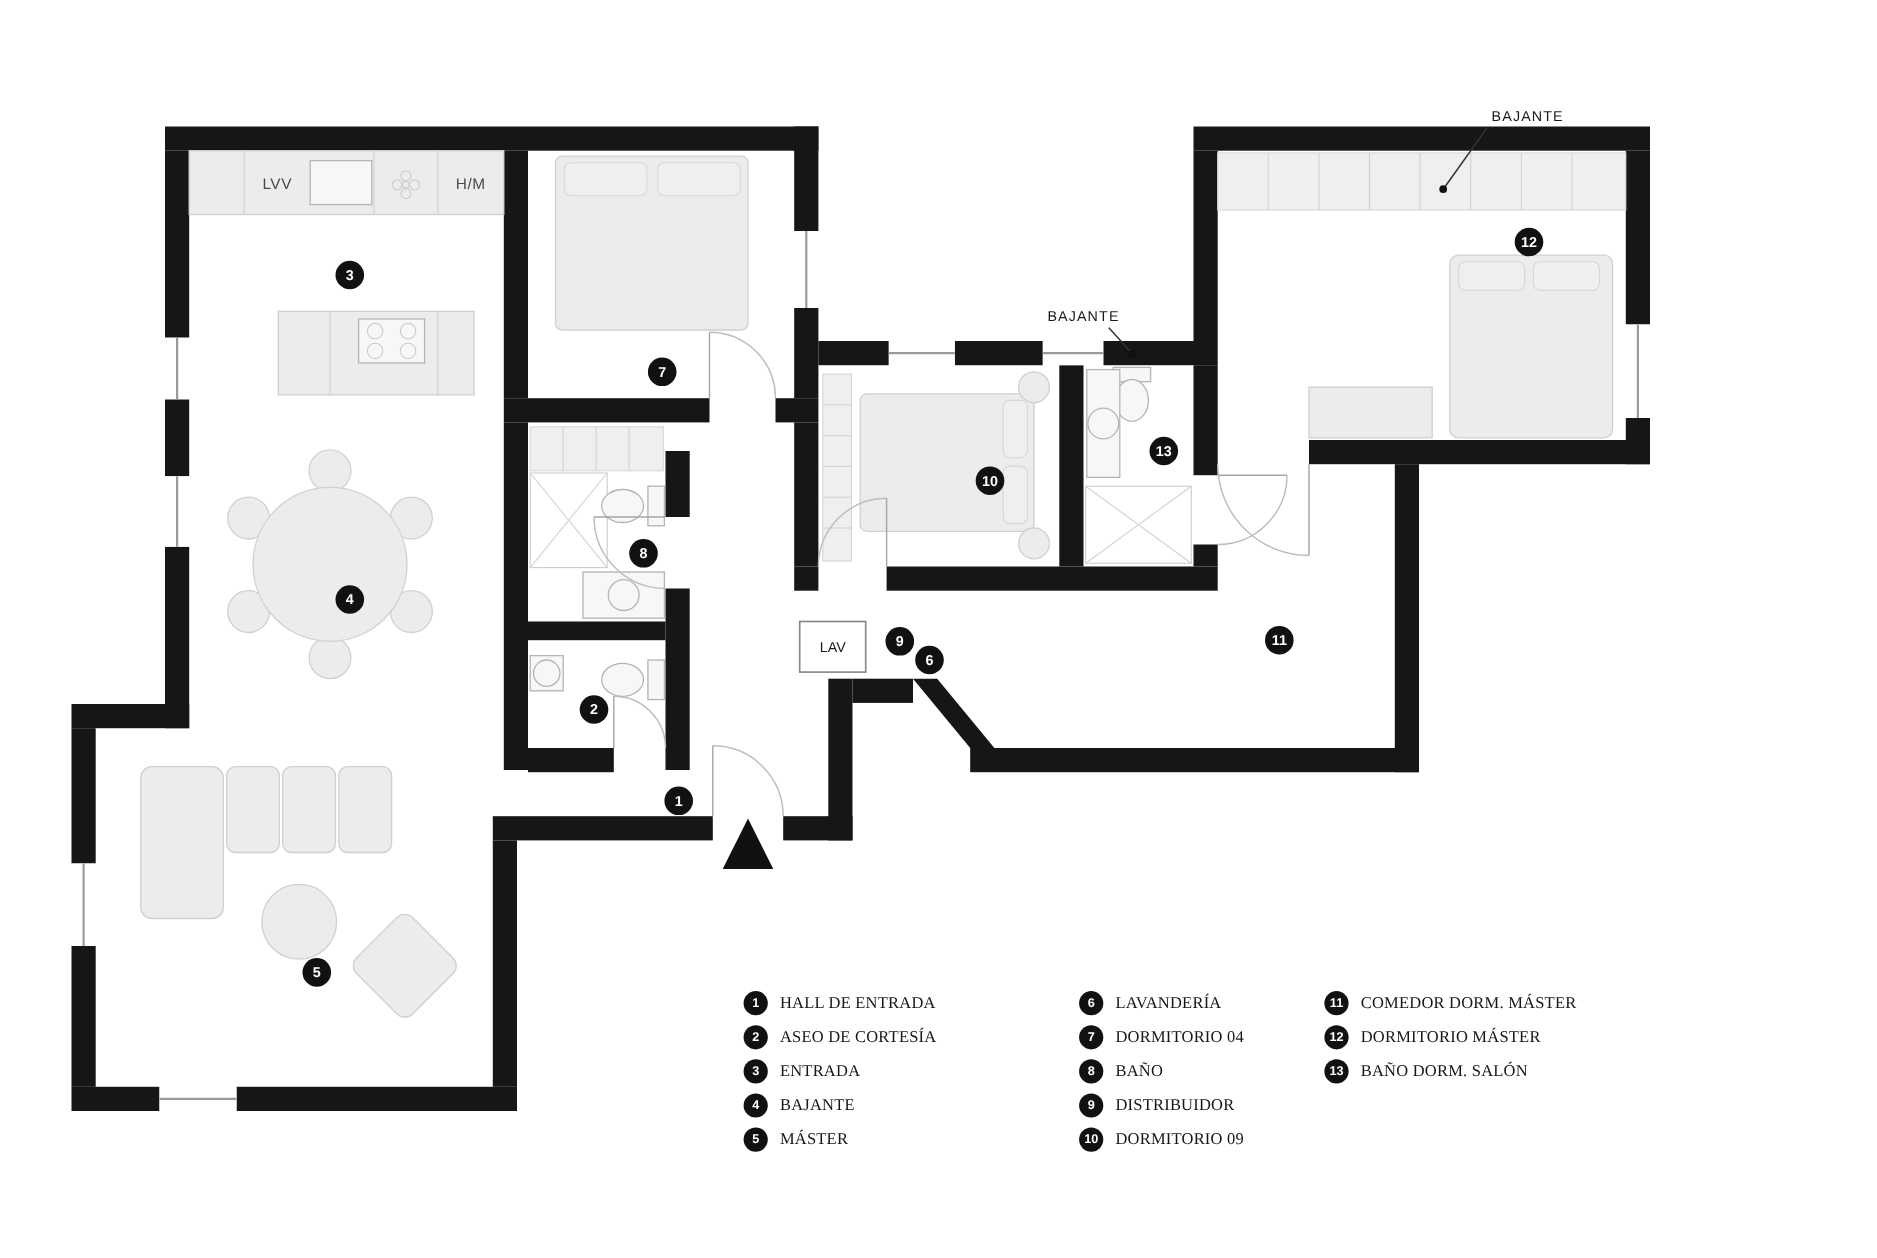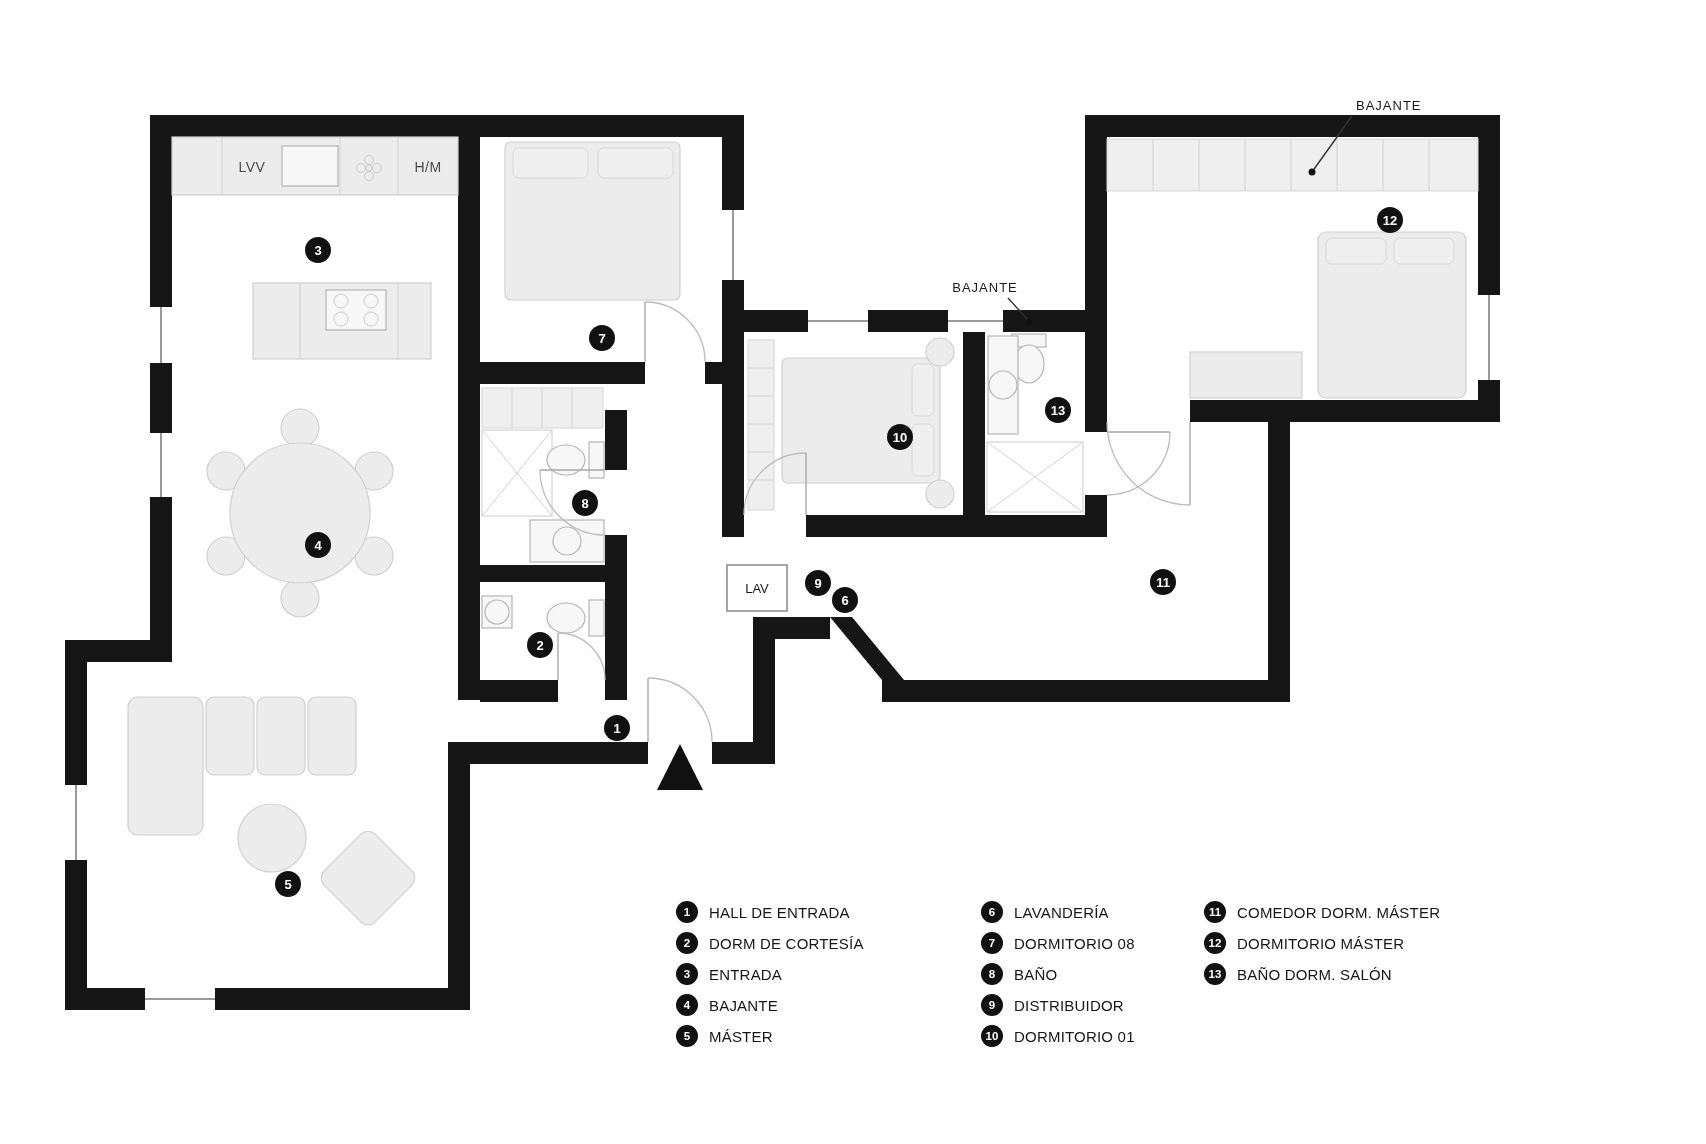--- a/index.html
+++ b/index.html
@@ -21,21 +21,21 @@
   .leader{stroke:#333;stroke-width:1.4;fill:none;}
   .planlabel{font-size:13px;fill:#1a1a1a;letter-spacing:1px;}
   .applabel{font-size:14px;fill:#4a4a4a;letter-spacing:.5px;}
   .badge-circle{fill:#111111;}
   .badge-num{fill:#ffffff;font-size:13px;font-weight:bold;text-anchor:middle;}
   .legend-col{position:absolute;display:flex;flex-direction:column;gap:9px;}
   .legend-row{display:flex;align-items:center;height:22px;}
   .lbadge{width:22px;height:22px;border-radius:50%;background:#111;color:#fff;
           font-size:11.5px;font-weight:bold;display:flex;align-items:center;
           justify-content:center;flex:0 0 22px;}
-  .llabel{margin-left:11px;font-size:15px;color:#161616;letter-spacing:.2px;white-space:nowrap;}
+  .llabel{margin-left:11px;font-size:15px;color:#161616;letter-spacing:.2px;white-space:nowrap;font-family:Liberation Serif, serif;}
 </style>
 </head>
 <body>
 
 <div class="canvas">
 
 <svg width="1706" height="1144" viewBox="0 0 1706 1144">
 
   <g>
     <rect class="wall" x="150" y="115" width="594" height="22"></rect>
@@ -320,21 +320,21 @@
       </g>
 </svg>
 
 <div class="legend-col" style="left:676px;top:901px;">
   <div class="legend-row">
         <span class="lbadge">1</span>
         <span class="llabel">HALL DE ENTRADA</span>
       </div>
   <div class="legend-row">
         <span class="lbadge">2</span>
-        <span class="llabel">DORM DE CORTESÍA</span>
+        <span class="llabel">ASEO DE CORTESÍA</span>
       </div>
   <div class="legend-row">
         <span class="lbadge">3</span>
         <span class="llabel">ENTRADA</span>
       </div>
   <div class="legend-row">
         <span class="lbadge">4</span>
         <span class="llabel">BAJANTE</span>
       </div>
   <div class="legend-row">
@@ -343,33 +343,33 @@
       </div>
 </div>
 
 <div class="legend-col" style="left:981px;top:901px;">
   <div class="legend-row">
         <span class="lbadge">6</span>
         <span class="llabel">LAVANDERÍA</span>
       </div>
   <div class="legend-row">
         <span class="lbadge">7</span>
-        <span class="llabel">DORMITORIO 08</span>
+        <span class="llabel">DORMITORIO 04</span>
       </div>
   <div class="legend-row">
         <span class="lbadge">8</span>
         <span class="llabel">BAÑO</span>
       </div>
   <div class="legend-row">
         <span class="lbadge">9</span>
         <span class="llabel">DISTRIBUIDOR</span>
       </div>
   <div class="legend-row">
         <span class="lbadge">10</span>
-        <span class="llabel">DORMITORIO 01</span>
+        <span class="llabel">DORMITORIO 09</span>
       </div>
 </div>
 
 <div class="legend-col" style="left:1204px;top:901px;">
   <div class="legend-row">
         <span class="lbadge">11</span>
         <span class="llabel">COMEDOR DORM. MÁSTER</span>
       </div>
   <div class="legend-row">
         <span class="lbadge">12</span>

